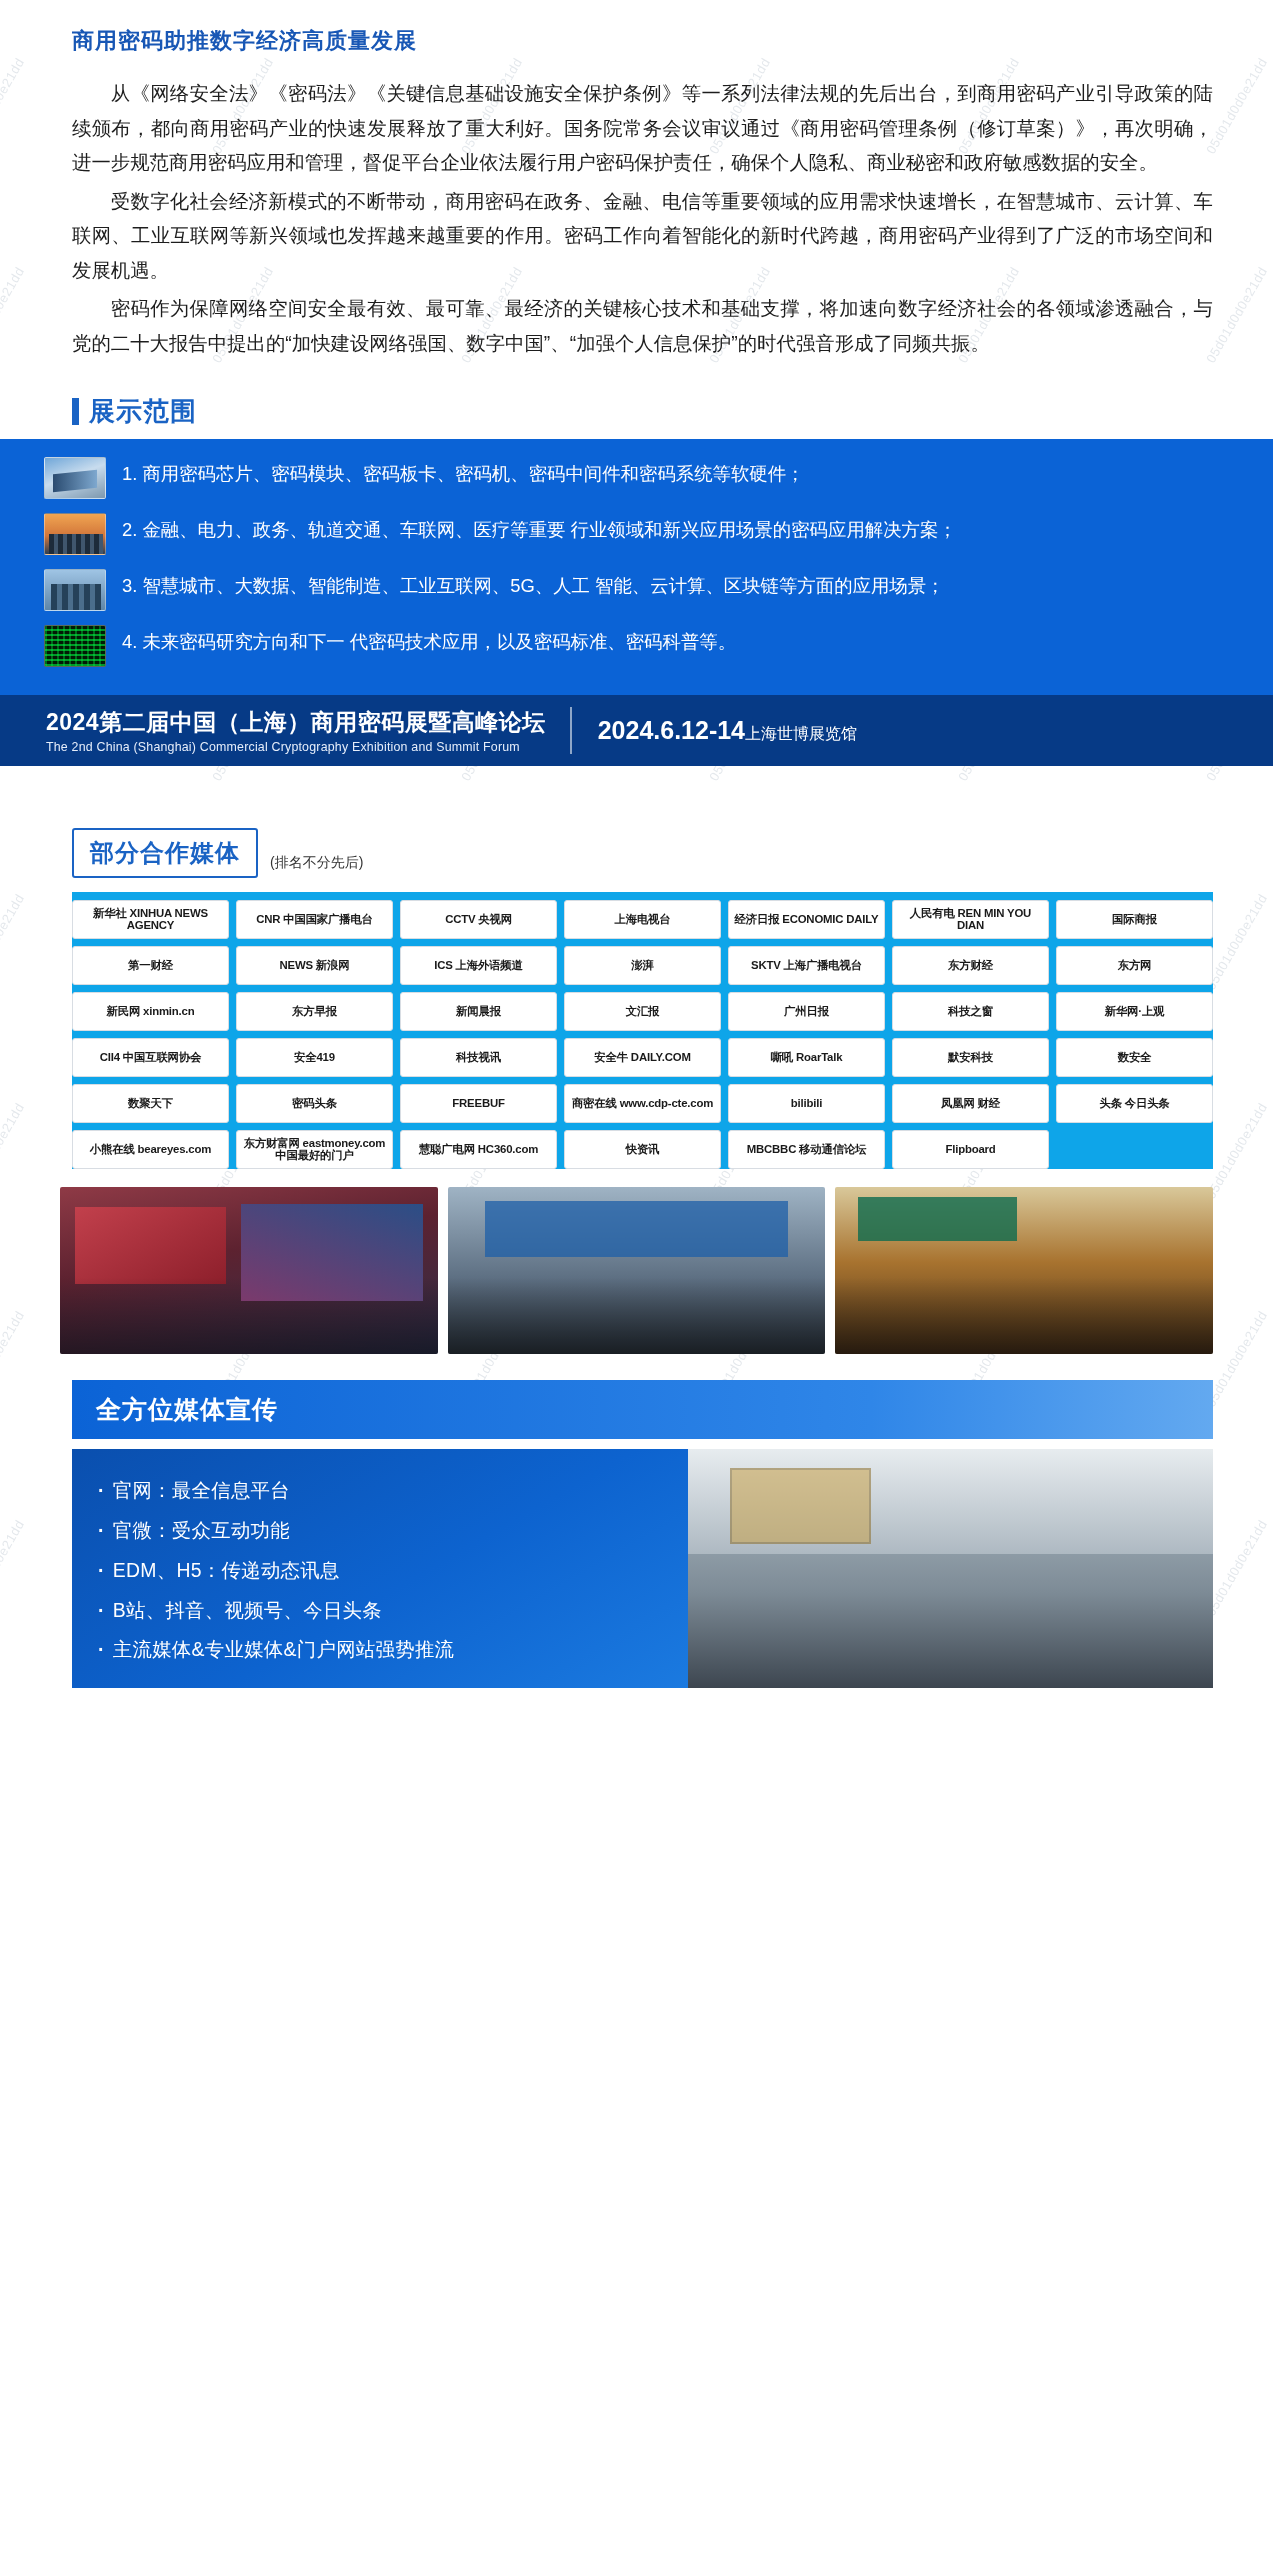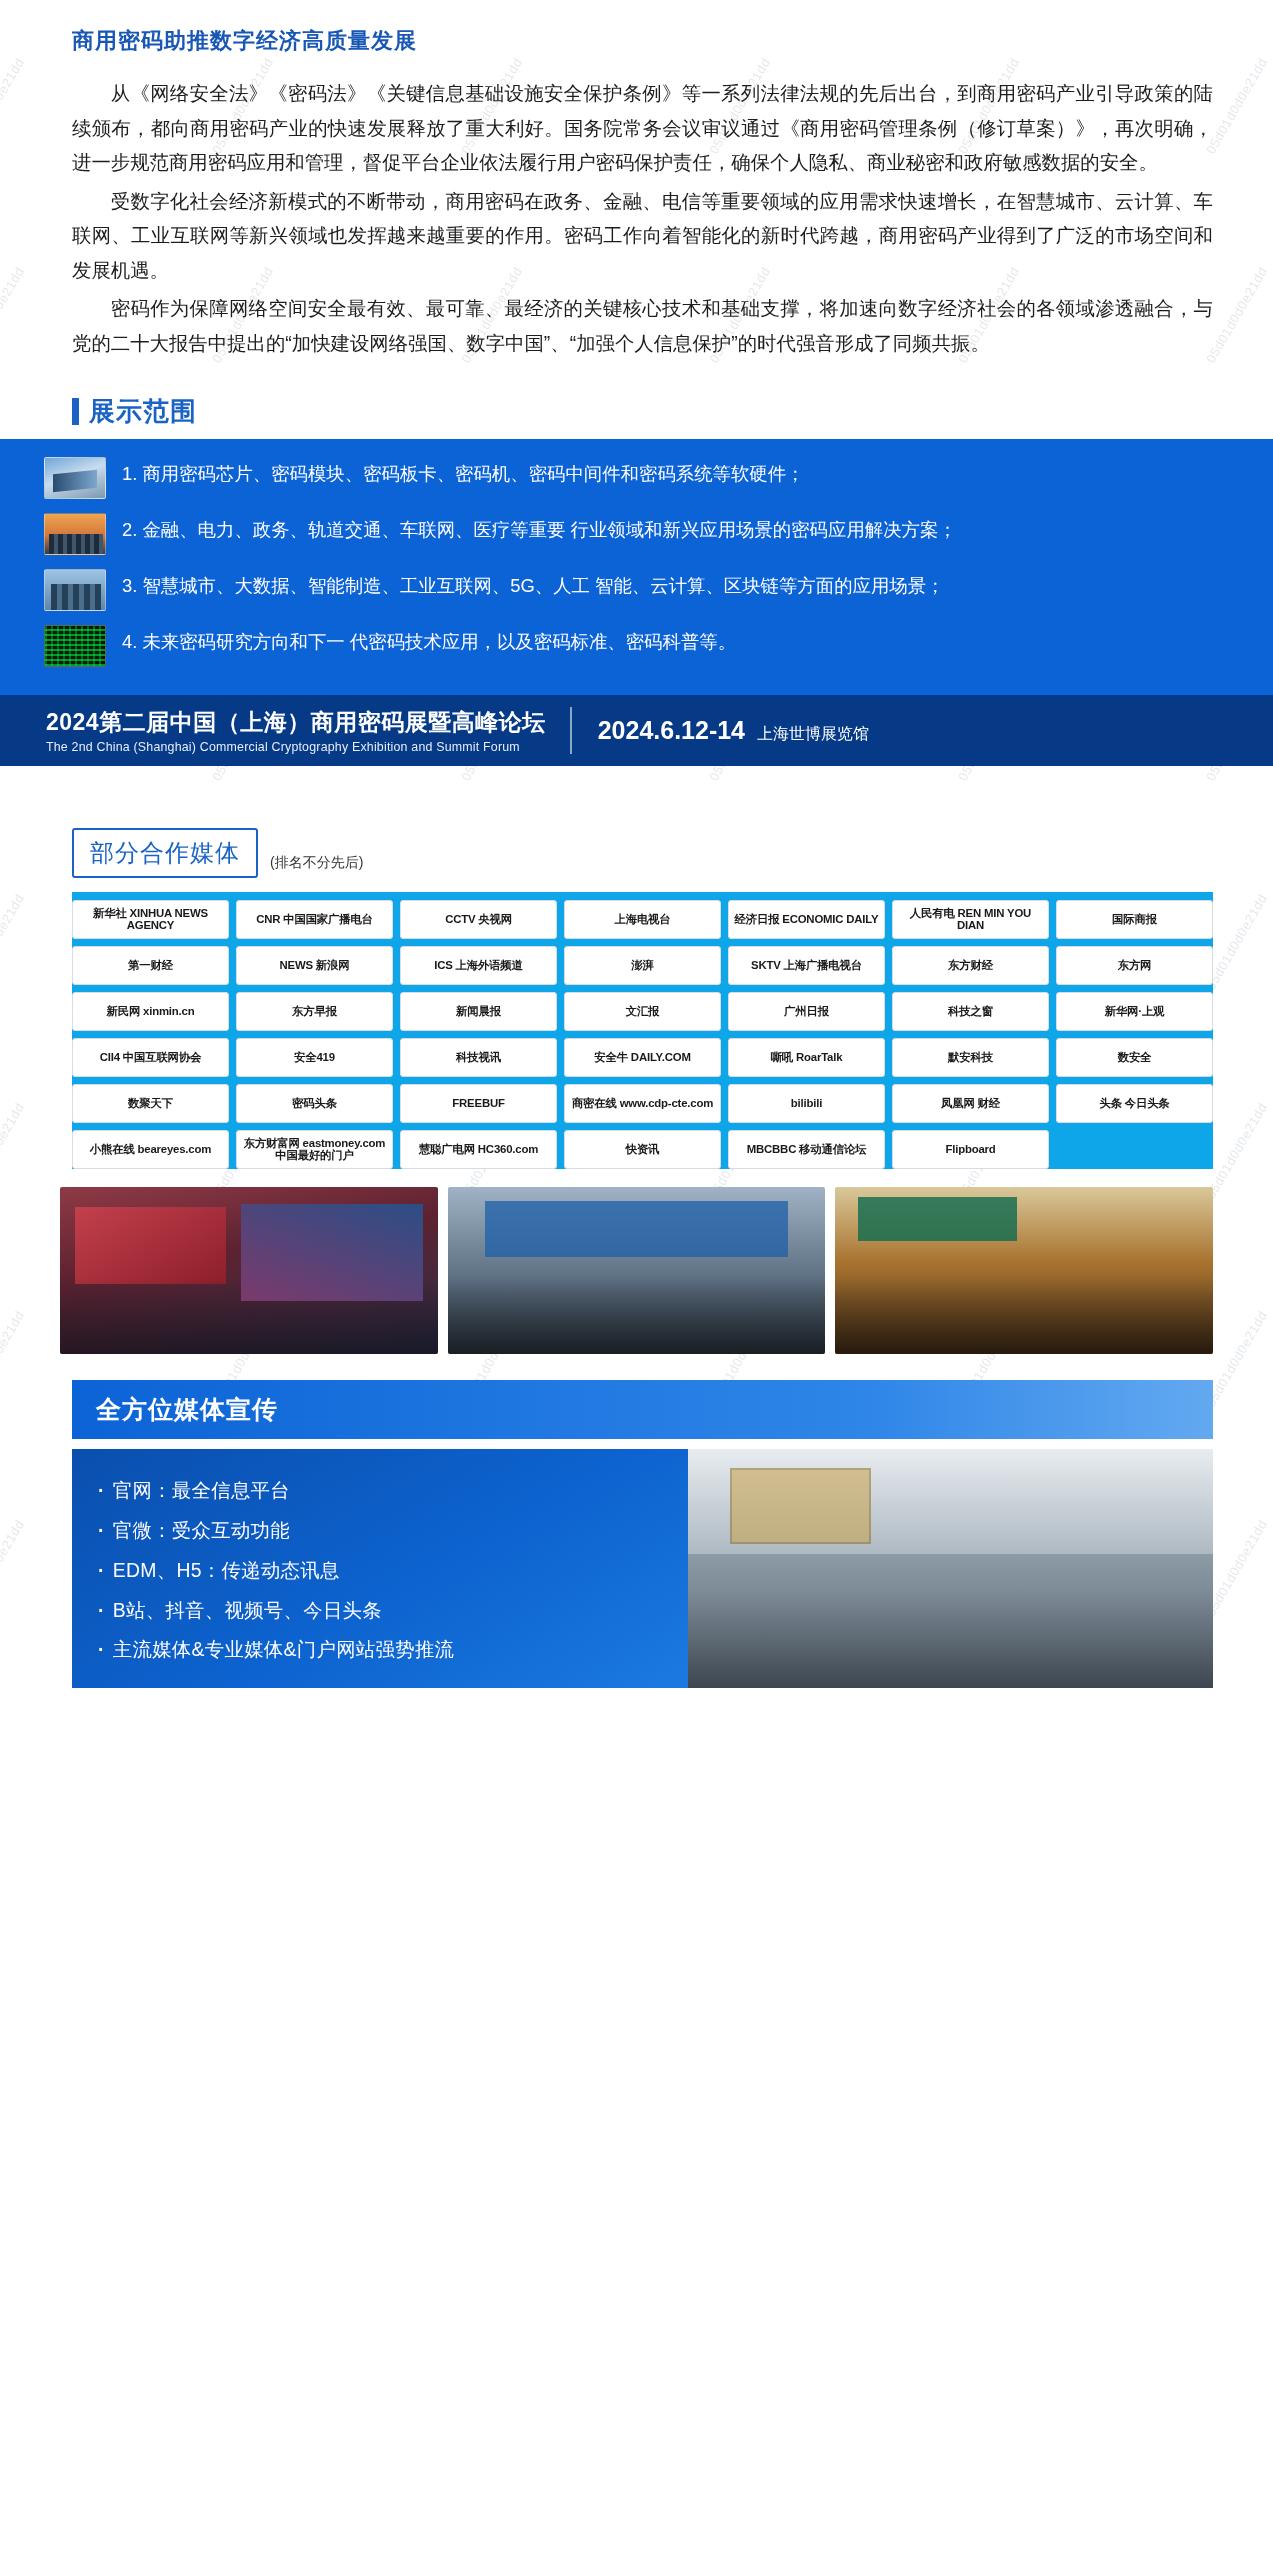--- a/index.html
+++ b/index.html
@@ -69,32 +69,32 @@
   .scope-text{ font-size:18.4px; line-height:1.62; padding-top:2px;}
 
   
   .banner{
     background:#063a86; color:#fff; display:flex; align-items:center;
     padding:12px 46px; position:relative; z-index:10;
   }
   .banner-left{ padding-right:24px; border-right:2px solid rgba(255,255,255,.55);}
   .banner-cn{ font-size:23px; font-weight:bold; letter-spacing:0.5px;}
   .banner-en{ font-size:12.4px; letter-spacing:0.2px; margin-top:2px; color:#e6eefb;}
-  .banner-right{ padding-left:26px; display:flex; align-items:baseline; gap:12px;}
+  .banner-right{ padding-left:26px; display:flex; align-items:baseline; }
   .banner-date{ font-size:25px; font-weight:bold;}
   .banner-venue{ font-size:16px;}
 
   .gap{ height:46px; background:#fff;}
 
   
   .media-wrap{ padding:16px 60px 0 72px; position:relative; z-index:10;}
   .media-head{ display:flex; align-items:flex-end; gap:12px;}
   .media-box{
     border:2px solid #1a63c4; padding:7px 16px; border-radius:3px;
-    color:#1a63c4; font-size:24px; font-weight:normal; letter-spacing:1px;
+    color:#1a63c4; font-size:24px; font-weight:bold; letter-spacing:1px;
     background:#fff;
   }
   .media-note{ font-size:14px; color:#333; padding-bottom:6px;}
 
   .logo-grid{
     margin:14px 0 0 0; display:grid; grid-template-columns:repeat(7,1fr);
     gap:7px; background:#0ea5e9; padding:8px 0 0 0;
   }
   .logo{
     height:39px; border:1px solid #d8dde3; border-radius:3px; background:#fff;

